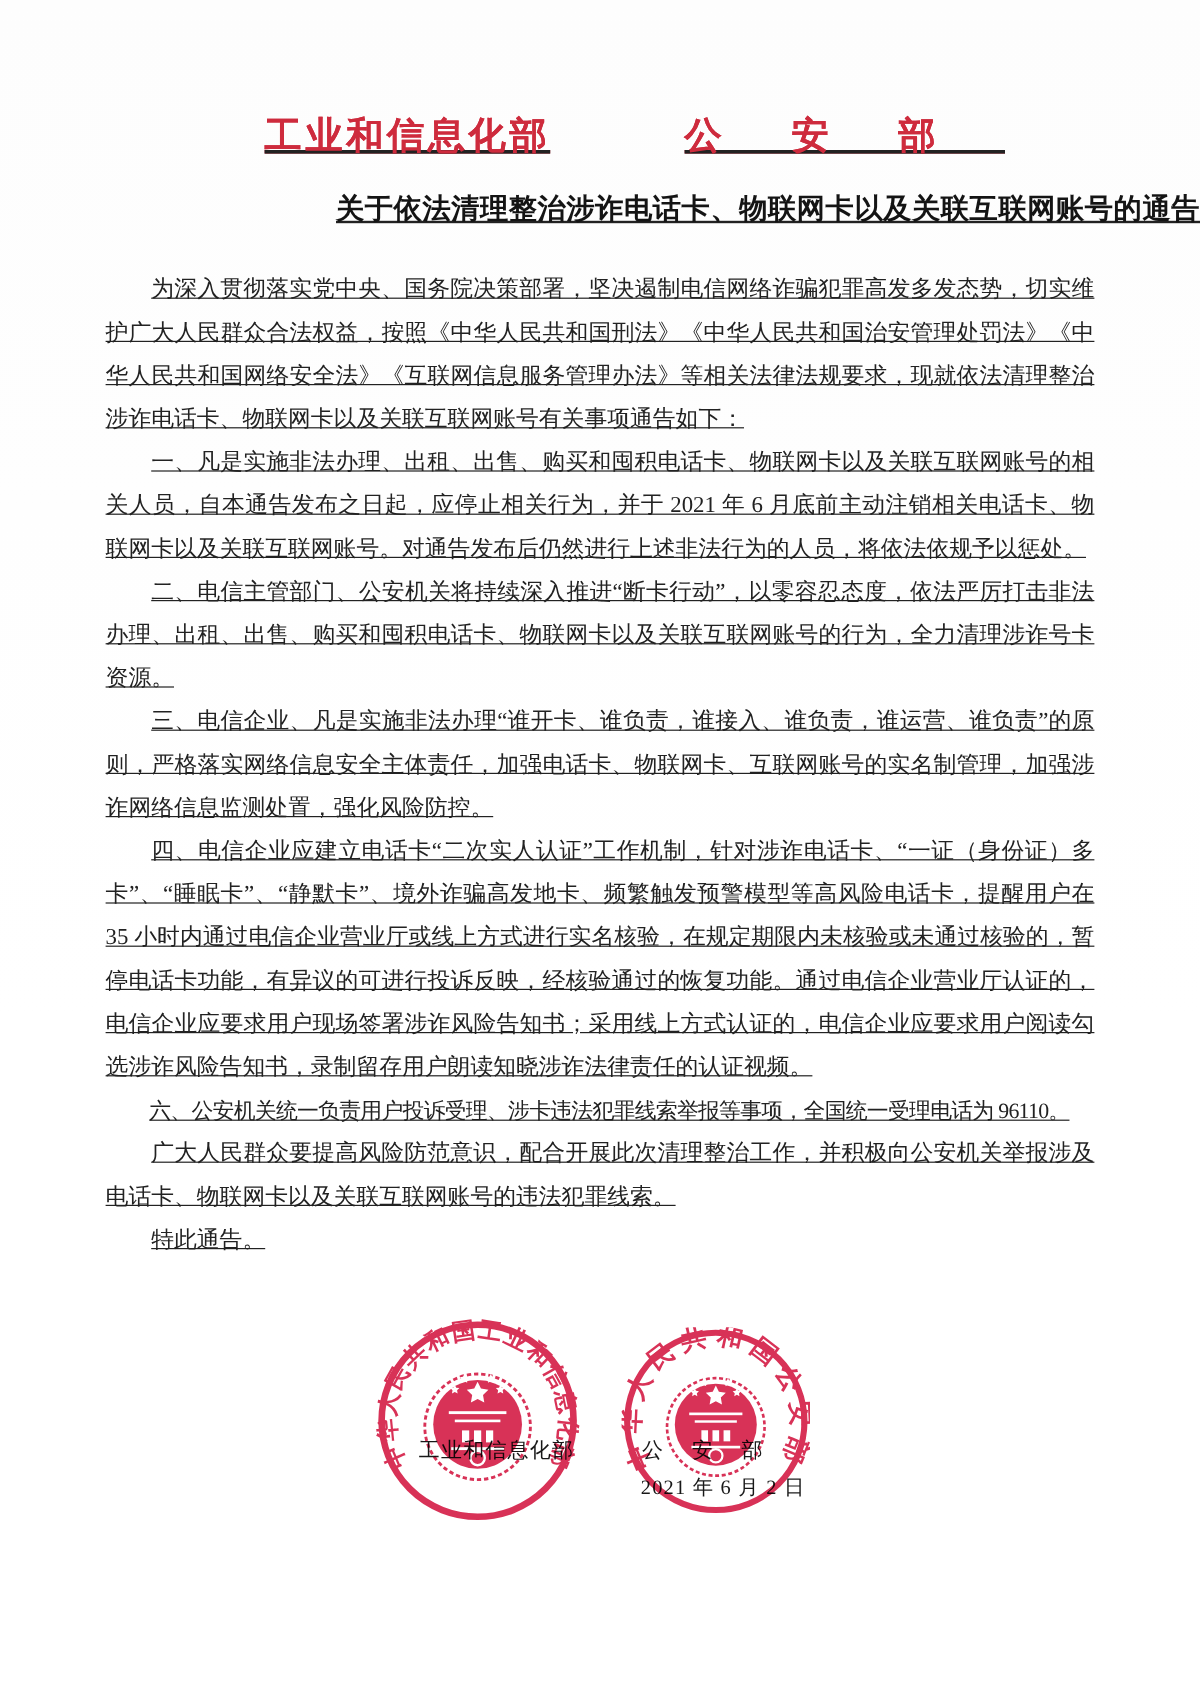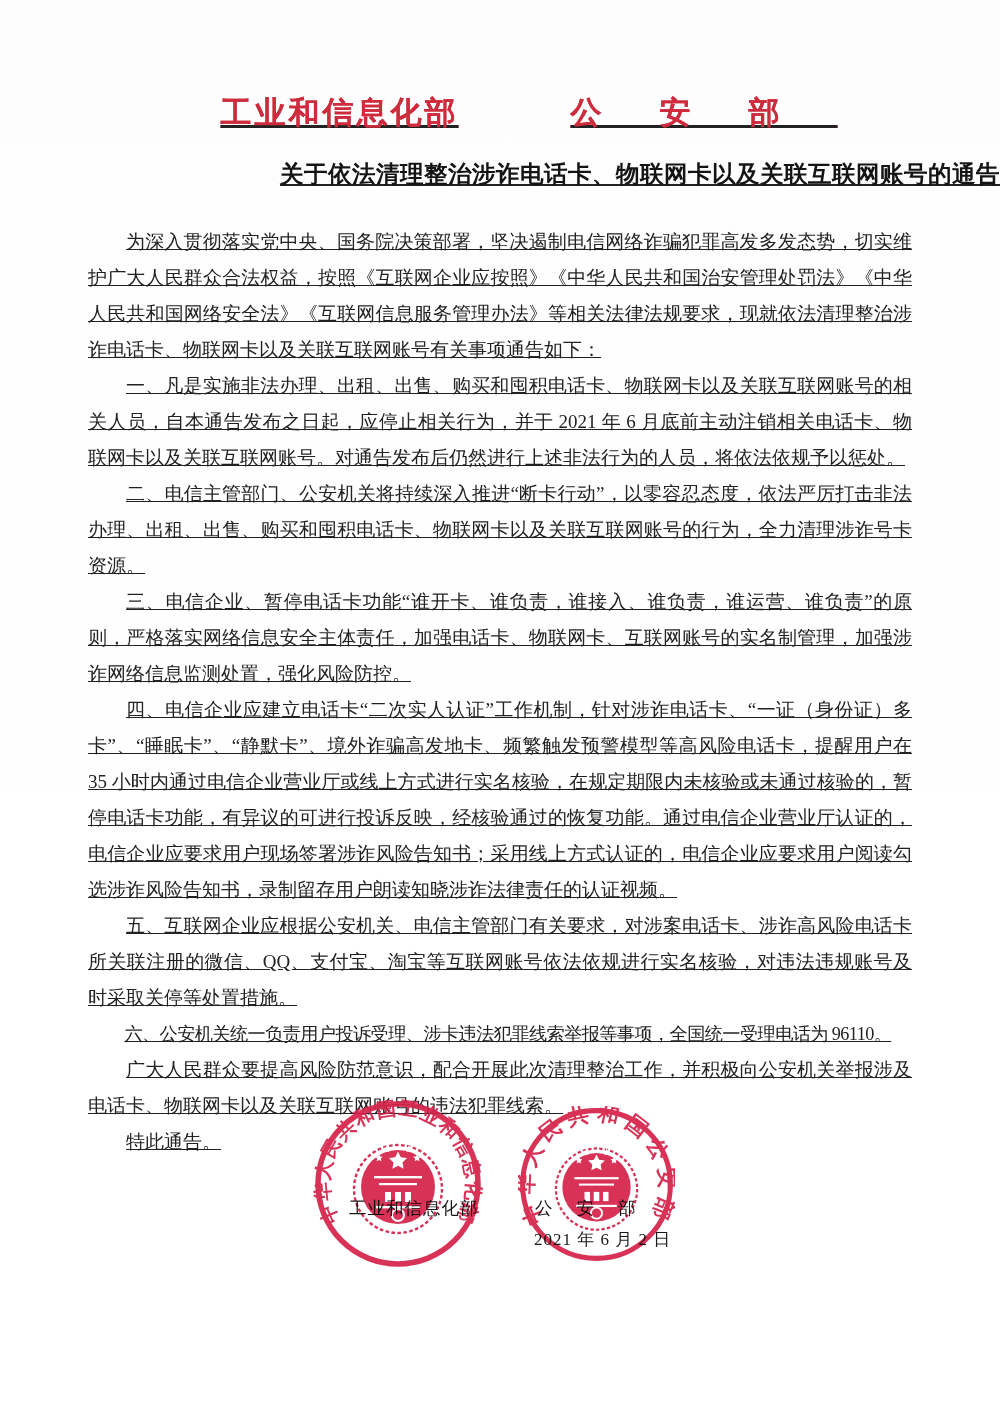--- a/index.html
+++ b/index.html
@@ -66,26 +66,25 @@
 <div class="page">
 
   <div class="header-line">
     <span class="ministry">工业和信息化部</span>
     <span class="ministry ministry-right">公安部</span>
   </div>
 
   <div class="doc-title">关于依法清理整治涉诈电话卡、物联网卡以及关联互联网账号的通告</div>
 
   <div class="doc-body">
-      <p class="body-para">为深入贯彻落实党中央、国务院决策部署，坚决遏制电信网络诈骗犯罪高发多发态势，切实维护广大人民群众合法权益，按照《互联网企业应按照》《中华人民共和国治安管理处罚法》《中华人民共和国网络安全法》《互联网信息服务管理办法》等相关法律法规要求，现就依法清理整治涉诈电话卡、物联网卡以及关联互联网账号有关事项通告如下：</p>
+      <p class="body-para">为深入贯彻落实党中央、国务院决策部署，坚决遏制电信网络诈骗犯罪高发多发态势，切实维护广大人民群众合法权益，按照《中华人民共和国刑法》《中华人民共和国治安管理处罚法》《中华人民共和国网络安全法》《互联网信息服务管理办法》等相关法律法规要求，现就依法清理整治涉诈电话卡、物联网卡以及关联互联网账号有关事项通告如下：</p>
       <p class="body-para">一、凡是实施非法办理、出租、出售、购买和囤积电话卡、物联网卡以及关联互联网账号的相关人员，自本通告发布之日起，应停止相关行为，并于 2021 年 6 月底前主动注销相关电话卡、物联网卡以及关联互联网账号。对通告发布后仍然进行上述非法行为的人员，将依法依规予以惩处。</p>
       <p class="body-para">二、电信主管部门、公安机关将持续深入推进“断卡行动”，以零容忍态度，依法严厉打击非法办理、出租、出售、购买和囤积电话卡、物联网卡以及关联互联网账号的行为，全力清理涉诈号卡资源。</p>
-      <p class="body-para">三、电信企业、暂停电话卡功能“谁开卡、谁负责，谁接入、谁负责，谁运营、谁负责”的原则，严格落实网络信息安全主体责任，加强电话卡、物联网卡、互联网账号的实名制管理，加强涉诈网络信息监测处置，强化风险防控。</p>
+      <p class="body-para">三、电信企业、凡是实施非法办理“谁开卡、谁负责，谁接入、谁负责，谁运营、谁负责”的原则，严格落实网络信息安全主体责任，加强电话卡、物联网卡、互联网账号的实名制管理，加强涉诈网络信息监测处置，强化风险防控。</p>
       <p class="body-para">四、电信企业应建立电话卡“二次实人认证”工作机制，针对涉诈电话卡、“一证（身份证）多卡”、“睡眠卡”、“静默卡”、境外诈骗高发地卡、频繁触发预警模型等高风险电话卡，提醒用户在 35 小时内通过电信企业营业厅或线上方式进行实名核验，在规定期限内未核验或未通过核验的，暂停电话卡功能，有异议的可进行投诉反映，经核验通过的恢复功能。通过电信企业营业厅认证的，电信企业应要求用户现场签署涉诈风险告知书；采用线上方式认证的，电信企业应要求用户阅读勾选涉诈风险告知书，录制留存用户朗读知晓涉诈法律责任的认证视频。</p>
-      <p class="body-para">五、互联网企业应根据公安机关、电信主管部门有关要求，对涉案电话卡、涉诈高风险电话卡所关联注册的微信、QQ、支付宝、淘宝等互联网账号依法依规进行实名核验，对违法违规账号及时采取关停等处置措施。</p>
       <p class="body-para p-tight">六、公安机关统一负责用户投诉受理、涉卡违法犯罪线索举报等事项，全国统一受理电话为 96110。</p>
       <p class="body-para">广大人民群众要提高风险防范意识，配合开展此次清理整治工作，并积极向公安机关举报涉及电话卡、物联网卡以及关联互联网账号的违法犯罪线索。</p>
       <p class="body-para">特此通告。</p>
     </div>
 
   <svg width="0" height="0" style="position:absolute" aria-hidden="true">
     <defs>
       <path id="emblem-star" d="M0,-10 L2.94,-4.05 L9.51,-3.09 L4.76,1.55 L5.88,8.09 L0,5 L-5.88,8.09 L-4.76,1.55 L-9.51,-3.09 L-2.94,-4.05 Z"></path>
     </defs>
   </svg>

